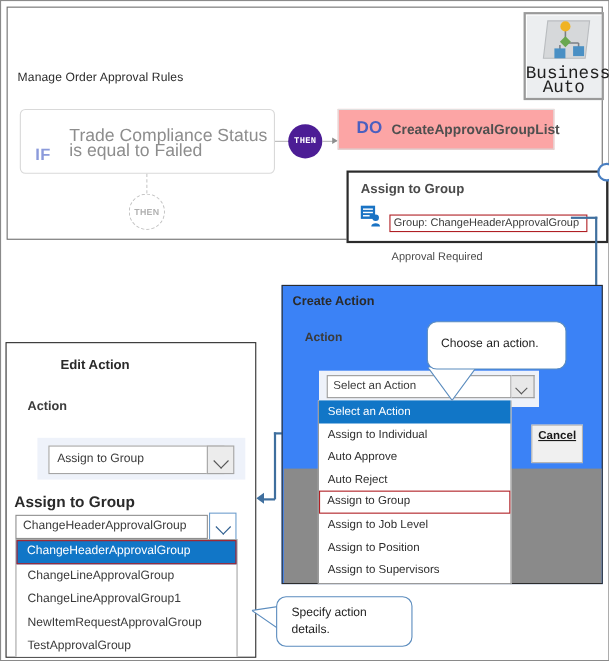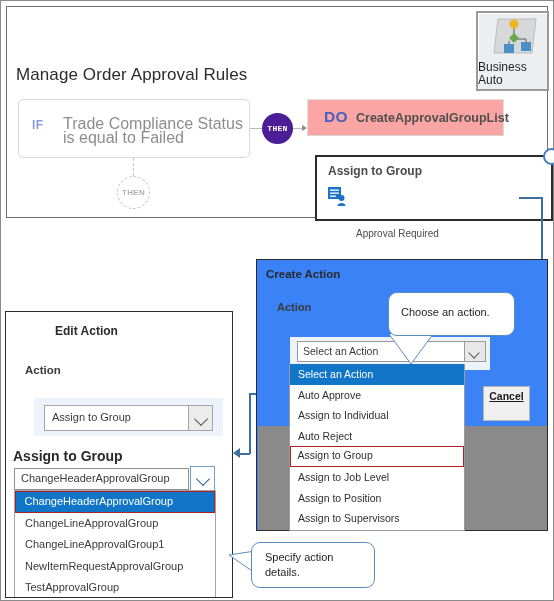--- a/index.html
+++ b/index.html
@@ -9,45 +9,45 @@
     -webkit-font-smoothing:antialiased;
   }
   #root{position:absolute;inset:0;border:1px solid #8a8a8a;box-sizing:border-box;background:#fff;}
 
   
   .diagram-panel{
     position:absolute;left:5px;top:5px;width:542px;height:212px;
     border:1px solid #6f6f6f;background:#fff;box-sizing:border-box;
   }
   .page-title{
-    position:absolute;left:9px;top:58px;font-size:17px;color:#2c2c2c;
+    position:absolute;left:9px;top:58px;font-size:11px;color:#2c2c2c;
     letter-spacing:.1px;white-space:nowrap;
   }
 
   
   .biz-rule{
     position:absolute;left:469px;top:4px;width:73px;height:80px;
     border:2px solid #9a9a9a;background:#eceef0;box-sizing:border-box;
     box-shadow:1px 1px 0 #fff inset;
   }
   .biz-rule .glyph{
     position:absolute;left:14px;top:4px;width:46px;height:44px;
   }
   .biz-rule .label{
-    position:absolute;left:0;right:0;top:48px;
-    font-size:12px;color:#1f1f1f;line-height:13px;
+    position:absolute;left:0;right:0;top:48px;text-align:center;
+    font-size:16px;color:#1f1f1f;line-height:13px;font-family:Liberation Mono, monospace;
   }
 
   
   .if-card{
     position:absolute;left:11px;top:92px;width:232px;height:59px;
     border:1px solid #d9d9d9;border-radius:5px;background:#fff;box-sizing:border-box;
   }
   .if-kw{
-    position:absolute;left:13px;top:18px;font-size:12px;font-weight:bold;
+    position:absolute;left:13px;top:32px;font-size:15px;font-weight:bold;
     color:#8b9adb;letter-spacing:.4px;
   }
   .if-text{
     position:absolute;left:44px;top:17px;width:180px;font-size:16px;
     font-weight:normal;color:#8d8d8d;line-height:14px;
   }
   .else-line{
     position:absolute;left:126px;top:151px;width:1px;height:18px;
     border-left:1px dashed #c9c9c9;
   }
@@ -326,20 +326,23 @@
       <div class="atg-title">Assign to Group</div>
       <svg class="atg-icon" viewBox="0 0 22 22">
         <rect x="1" y="2" width="13" height="12" fill="#1a73c4"></rect>
         <rect x="3" y="4.5" width="9" height="1.3" fill="#fff"></rect>
         <rect x="3" y="7.5" width="9" height="1.3" fill="#fff"></rect>
         <rect x="3" y="10.5" width="6" height="1.3" fill="#fff"></rect>
         <circle cx="14.5" cy="13" r="3" fill="#1a73c4"></circle>
         <path d="M10.5 21 C10.5 17 18.5 17 18.5 21 Z" fill="#1a73c4"></path>
       </svg>
       <div class="atg-sub">Approval Required</div>
+      <div class="atg-group-hl">
+        <span>Group: ChangeHeaderApprovalGroup</span>
+      </div>
     </div>
   </div>
 
   <div class="conn conn-h" style="left:518px;top:196px;width:24px;"></div>
   <div class="conn conn-v" style="left:540px;top:196px;height:266px;"></div>
   <div class="conn conn-h" style="left:466px;top:461px;width:76px;"></div>
   <div class="arrow-left" style="left:460px;top:456px;"></div>
 
   <div class="conn conn-h" style="left:248px;top:392px;width:45px;"></div>
   <div class="conn conn-v" style="left:248px;top:392px;height:61px;"></div>
@@ -363,22 +366,22 @@
       <span><u>Cancel</u></span>
     </div>
 
     <div class="ca-mask">
       <div class="ca-mask-div"></div>
     </div>
   </div>
 
   <div class="ca-list">
     <div class="opt sel">Select an Action</div>
+    <div class="opt">Assign to Individual</div>
     <div class="opt">Auto Approve</div>
-    <div class="opt">Assign to Individual</div>
     <div class="opt">Auto Reject</div>
     <div class="opt hl">Assign to Group</div>
     <div class="opt">Assign to Job Level</div>
     <div class="opt">Assign to Position</div>
     <div class="opt">Assign to Supervisors</div>
   </div>
 
   <svg class="callout-tail" viewBox="0 0 60 32">
     <polygon points="8,0 52,0 30,30" fill="#fff" stroke="#5b8cbe" stroke-width="1"></polygon>
     <line x1="9" y1="0" x2="51" y2="0" stroke="#fff" stroke-width="2"></line>

